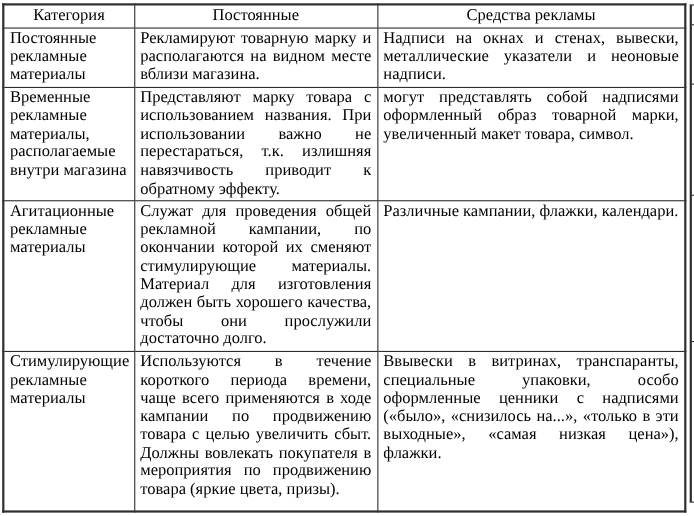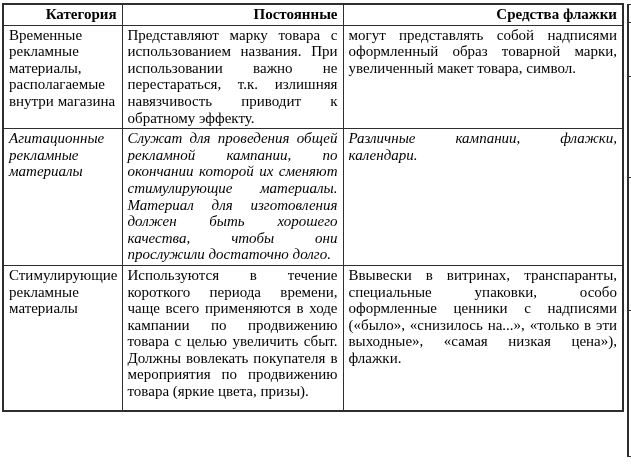--- a/index.html
+++ b/index.html
@@ -36,25 +36,24 @@
     line-height: 16.6px;
     font-weight: normal;
     overflow: hidden;
   }
   col.c1 { width: 119px; }
   col.c2 { width: 221px; }
   col.c3 { width: 280px; }
   tr.header-row { height: 19px; }
   tr.row-1 { height: 54px; }
   tr.row-2 { height: 101px; margin-left: 29px; }
-  tr.row-3 { height: 133px; font-style: italic; }
+  tr.row-3 { height: 133px; }
   tr.row-4 { height: 146px; }
   th.col-header {
-    text-align: right;
-    font-weight: bold;
+    text-align: center;
   }
   td.cell-category {
     text-align: left;
   }
   td.cell-features,
   td.cell-means {
     text-align: justify;
   }
   
   .sliver-line {
@@ -87,24 +86,29 @@
   <table class="doc-table">
     <colgroup>
       <col class="c1">
       <col class="c2">
       <col class="c3">
     </colgroup>
     <thead>
       <tr class="header-row">
         <th class="col-header">Категория</th>
         <th class="col-header">Постоянные</th>
-        <th class="col-header">Средства флажки</th>
+        <th class="col-header">Средства рекламы</th>
       </tr>
     </thead>
     <tbody>
+      <tr class="row-1">
+        <td class="cell-category">Постоянные рекламные материалы</td>
+        <td class="cell-features">Рекламируют товарную марку и располагаются на видном месте вблизи магазина.</td>
+        <td class="cell-means">Надписи на окнах и стенах, вывески, металлические указатели и неоновые надписи.</td>
+      </tr>
       <tr class="row-2">
         <td class="cell-category">Временные рекламные материалы, располагаемые внутри магазина</td>
         <td class="cell-features">Представляют марку товара с использованием названия. При использовании важно не перестараться, т.к. излишняя навязчивость приводит к обратному эффекту.</td>
         <td class="cell-means">могут представлять собой надписями оформленный образ товарной марки, увеличенный макет товара, символ.</td>
       </tr>
       <tr class="row-3">
         <td class="cell-category">Агитационные рекламные материалы</td>
         <td class="cell-features">Служат для проведения общей рекламной кампании, по окончании которой их сменяют стимулирующие материалы. Материал для изготовления должен быть хорошего качества, чтобы они прослужили достаточно долго.</td>
         <td class="cell-means">Различные кампании, флажки, календари.</td>
       </tr>

